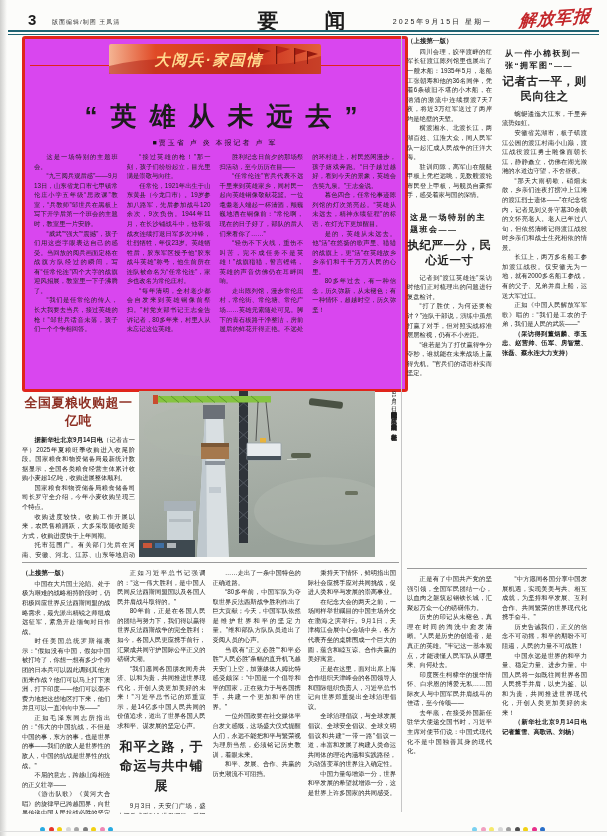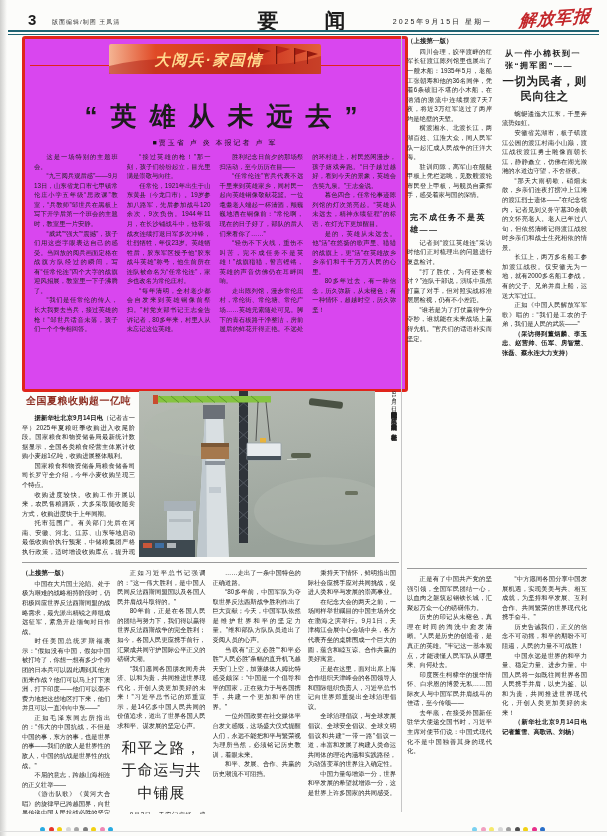--- a/index.html
+++ b/index.html
@@ -34,25 +34,25 @@
   
   .t6{font-size:6.3px;line-height:1.52;text-align:justify;color:#222;}
   .para{margin:0;text-indent:2em;}
   .tag{font-weight:bold;text-indent:0;margin:0 0 1px;font-size:6.5px;}
   .credit{font-weight:bold;}
   
   .lead-head{font-weight:bold;font-size:8px;letter-spacing:1.5px;text-align:left;
         margin:12px 3px 2px;line-height:1.5;text-indent:0;}
   .big-head{font-weight:bold;font-size:11.5px;text-align:center;margin:0 0 5px;
         letter-spacing:0.5px;line-height:1.3;text-indent:0;}
-  .band-head{font-weight:normal;font-size:15px;text-align:center;margin:6px 1px;
+  .band-head{font-weight:bold;font-size:13px;text-align:center;margin:6px 1px;
         line-height:1.5;letter-spacing:1px;text-indent:0;}
   
   .grain{position:absolute;left:22px;top:392px;width:113px;height:166px;overflow:hidden;}
-  .grain-headline{font-size:10px;font-weight:900;color:#8d2f23;text-align:center;
+  .grain-headline{font-size:13px;font-weight:900;color:#8d2f23;text-align:center;
         letter-spacing:0.5px;margin:2px 0 5px;}
   .photo{position:absolute;left:139px;top:391px;width:236px;height:166px;}
   .photo svg{display:block;}
   .photo-caption{position:absolute;left:377px;top:391px;width:21px;height:166px;
         writing-mode:vertical-rl;font-size:6px;line-height:1.6;color:#222;text-align:left;}
   .photo-caption b{margin-top:4px;}
   .mid-divider{position:absolute;left:22px;width:377px;top:562px;border-top:1px solid #9a9a9a;}
   
   .bottom-band{position:absolute;left:22px;top:568px;width:374px;height:246px;
         display:flex;gap:7px;}
@@ -254,30 +254,31 @@
 
   <div class="vrule"></div>
   <div class="right-sec t6">
     <div class="rcol rA1">
       <p class="tag">（上接第一版）</p>
       <div>
           <p class="para">四川会理，皎平渡畔的红军长征渡江陈列馆里也展出了一艘木船：1935年5月，老船工张朝寿和他的36名同伴，凭着6条破旧不堪的小木船，在汹涌的激流中连续摆渡7天7夜，将近3万红军送过了两岸均是绝壁的天堑。</p>
           <p class="para">横渡湘水、北渡长江，两湖百姓、江淮大众，同人民军队一起汇成人民战争的汪洋大海。</p>
           <p class="para">驻训间隙，高军山在舰艇甲板上凭栏远眺，见数艘渡轮市民登上甲板，与舰员自豪挥手，感受着家与国的深情。</p>
         </div>
-      <p class="lead-head">完不成任务不是英雄——</p>
+      <p class="lead-head">这是一场特别的主题班会——</p>
+      <p class="big-head">执纪严一分，民心近一寸</p>
       <div>
           <p class="para">记者到“渡江英雄连”采访时他们正对梳理出的问题进行复盘检讨。</p>
           <p class="para">“打了胜仗，为何还要检讨？”连队干部说，演练中虽然打赢了对手，但对照实战标准层层检视，仍有不小差距。</p>
           <p class="para">“谁若是为了打仗赢得争分夺秒，谁就能在未来战场上赢得先机。”官兵们的话语朴实而坚定。</p>
         </div>
     </div>
     <div class="rcol rB1">
       <p class="lead-head">从一件小棉袄到一张“拥军图”——</p>
-      <p class="big-head">一切为民者，则民向往之</p>
+      <p class="big-head">记者古一平，则民向往之</p>
       <div>
           <p class="para">蜿蜒逶迤大江东，千里奔流势如虹。</p>
           <p class="para">安徽省芜湖市，板子矶渡江公园的渡江村南小山巅，渡江战役渡江勇士雕像面朝长江，静静矗立，仿佛在湖光潋滟的水道边守望，不舍昼夜。</p>
           <p class="para">“那天大雨初歇，硝烟未散，乡亲们连夜打捞冲上江滩的渡江烈士遗体——”在纪念馆内，记者见到义务守墓30余载的文怀亮老人。老人已年过八旬，但依然清晰记得渡江战役时乡亲们和战士生死相依的情景。</p>
           <p class="para">长江上，两万多名船工参加渡江战役。仅安徽无为一地，就有2000多名船工参战，有的父子、兄弟并肩上船，运送大军过江。</p>
           <p class="para">正如《中国人民解放军军歌》唱的：“我们是工农的子弟，我们是人民的武装——”</p>
         </div>
       <p class="para credit">（采访得到董炳麟、李玉忠、赵营帅、伍军、房智慧、张磊、蔡永连大力支持）</p>
     </div>
     <div class="r-divider"></div>

